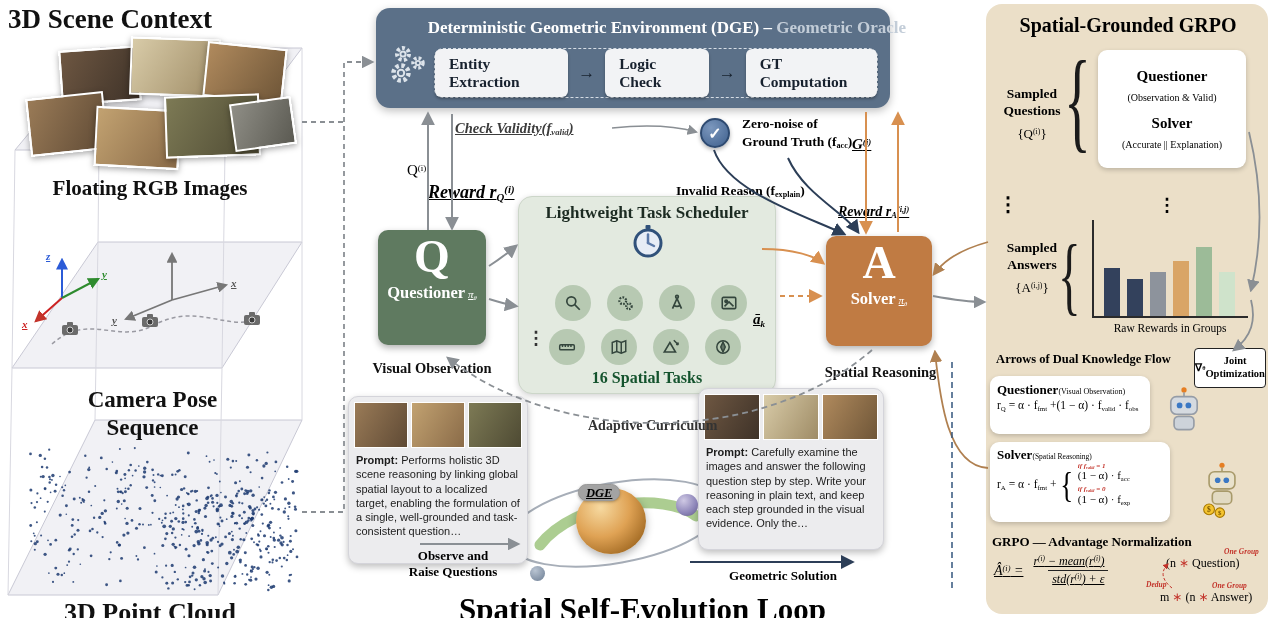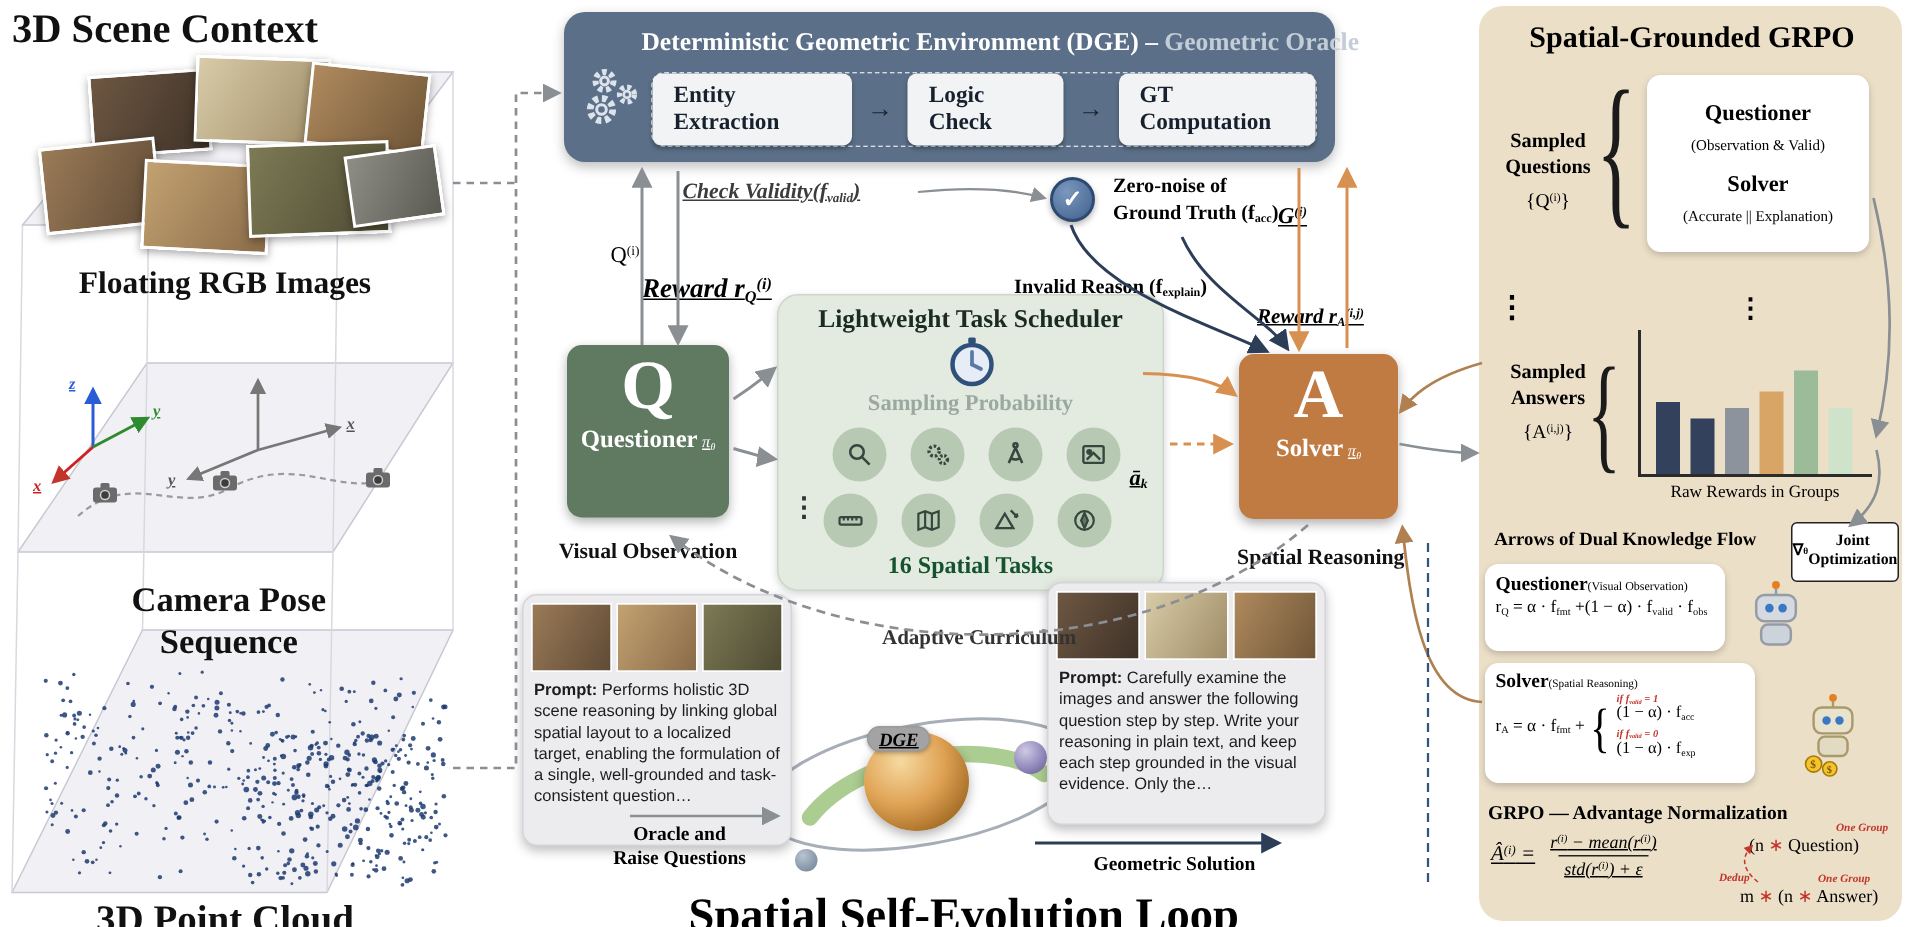--- a/index.html
+++ b/index.html
@@ -713,21 +713,20 @@
   <div class="abs seclabel ctr" style="left:818px; top:364px; width:125px; font-size:14.5px;">Spatial Reasoning</div>
 
   <div id="sched" class="abs">
     <div class="abs b ctr" style="left:0; top:6px; width:100%; font-size:17px; color:#1c2b22;">Lightweight Task Scheduler</div>
     <svg class="abs" style="left:111px; top:27px;" width="36" height="36" viewBox="0 0 36 36">
       <rect x="15.5" y="1" width="5" height="4" rx="1" fill="#30517a"></rect>
       <circle cx="18" cy="19" r="13" fill="#e7edf6" stroke="#30517a" stroke-width="3"></circle>
       <line x1="18" y1="19" x2="18" y2="10.5" stroke="#5b79a8" stroke-width="2.5" stroke-linecap="round"></line>
       <line x1="18" y1="19" x2="24" y2="22" stroke="#5b79a8" stroke-width="2.5" stroke-linecap="round"></line>
     </svg>
-    <div class="abs b ctr" style="left:0; top:64px; width:100%; font-size:15px; color:#9aa8a0;">Sampling Probability</div>
     <div class="abs" style="left:36px; top:88px; display:flex; gap:16px;">
       <div class="ticon">
           <svg width="18" height="18" viewBox="0 0 16 16" fill="none" stroke="#34463d" stroke-width="1.5">
             <circle cx="6.5" cy="6.5" r="4"></circle>
             <line x1="9.5" y1="9.5" x2="14" y2="14"></line>
           </svg>
         </div>
       <div class="ticon">
           <svg width="18" height="18" viewBox="0 0 16 16" fill="none" stroke="#34463d">
             <circle cx="6" cy="6" r="3" stroke-width="2" stroke-dasharray="1.5 1.2"></circle>
@@ -787,21 +786,21 @@
 
   <div class="promptbox" style="left:348px; top:396px; width:180px; height:168px;">
     <div class="pstrip">
       <div style="background:linear-gradient(120deg,#9a7b57,#5f4a35);"></div>
       <div style="background:linear-gradient(120deg,#c2a271,#8a6b48);"></div>
       <div style="background:linear-gradient(120deg,#7d7a55,#4e4a33);"></div>
     </div>
     <div class="ptext"><b>Prompt:</b><span> Performs holistic 3D scene reasoning by linking global spatial layout to a localized target, enabling the formulation of a single, well-grounded and task-consistent question…</span></div>
   </div>
   <div class="abs b ctr" style="left:398px; top:548px; width:110px; font-size:13px; line-height:1.25; z-index:3;">
-    <span>Oracle and</span><br>
+    <span>Observe and</span><br>
     <span>Raise Questions</span>
   </div>
 
   <div class="promptbox" style="left:698px; top:388px; width:186px; height:162px;">
     <div class="pstrip">
       <div style="background:linear-gradient(120deg,#6e5742,#3e3228);"></div>
       <div style="background:linear-gradient(120deg,#d8cba8,#9f8c66);"></div>
       <div style="background:linear-gradient(120deg,#b08a5d,#6f5638);"></div>
     </div>
     <div class="ptext"><b>Prompt:</b><span> Carefully examine the images and answer the following question step by step. Write your reasoning in plain text, and keep each step grounded in the visual evidence. Only the…</span></div>
@@ -902,21 +901,21 @@
     <rect x="11" y="27" width="18" height="12" rx="4" fill="#e2dac2" stroke="#a89a6a" stroke-width="1.5"></rect>
     <circle cx="8" cy="44" r="5" fill="#f4c430" stroke="#a87900"></circle>
       <circle cx="18" cy="47" r="4.4" fill="#f4c430" stroke="#a87900"></circle>
     <text x="6" y="46.5" font-size="7" font-weight="bold" fill="#7a5600">$</text>
       <text x="16.2" y="49.5" font-size="6.4" font-weight="bold" fill="#7a5600">$</text>
   </svg>
 
   <div class="abs b" style="left:992px; top:534px; width:230px; font-size:13px; z-index:3;">GRPO — Advantage Normalization</div>
   <div class="abs" style="left:994px; top:554px; display:flex; align-items:center; gap:6px; z-index:3;">
     <span class="math i" style="font-size:14px;"><span>Â</span><span class="sup">(i)</span><span> =</span></span>
-    <span class="frac math i" style="font-size:12px;">
+    <span class="frac math i" style="font-size:12px;align-items:flex-end;">
       <span class="num"><span>r</span><span class="sup">(i)</span><span> − mean(r</span><span class="sup">(i)</span><span>)</span></span>
       <span class="den"><span>std(r</span><span class="sup">(i)</span><span>) + ε</span></span>
     </span>
   </div>
   <span class="tinyred" style="left:1224px; top:547px;">One Group</span>
   <div class="abs math" style="left:1166px; top:556px; font-size:12px; z-index:3;"><span>(n </span><span class="red">∗</span><span> Question)</span></div>
   <span class="tinyred" style="left:1146px; top:580px;">Dedup</span>
   <span class="tinyred" style="left:1212px; top:581px;">One Group</span>
   <div class="abs math" style="left:1160px; top:590px; font-size:12px; z-index:3;"><span>m </span><span class="red">∗</span><span> (n </span><span class="red">∗</span><span> Answer)</span></div>
 

